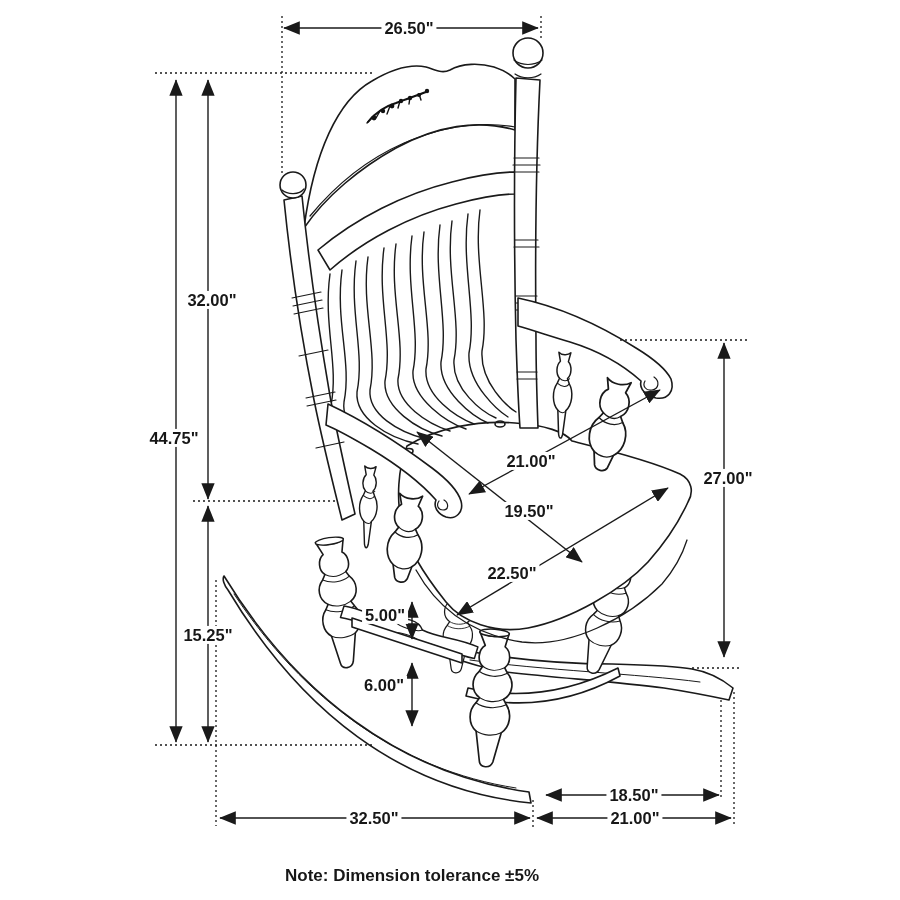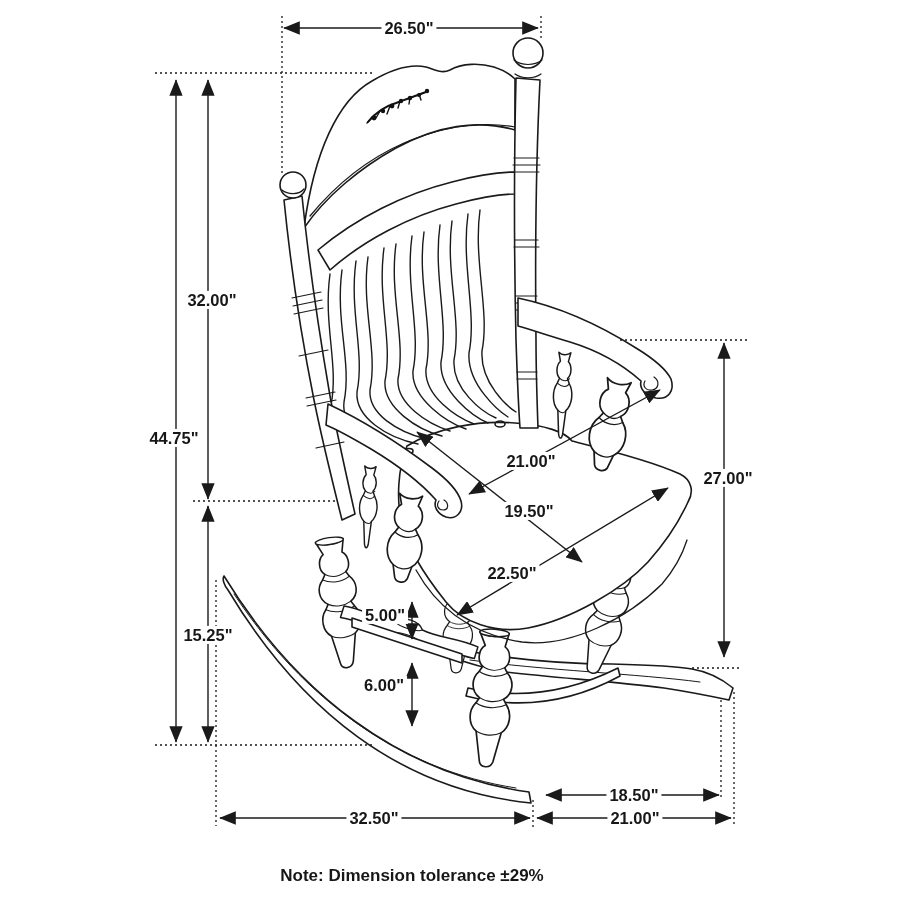--- a/index.html
+++ b/index.html
@@ -189,14 +189,14 @@
 <div class="lbl" style="left:728px;top:478px">27.00"</div>
 <div class="lbl" style="left:531px;top:461px">21.00"</div>
 <div class="lbl" style="left:529px;top:511px">19.50"</div>
 <div class="lbl" style="left:512px;top:573px">22.50"</div>
 <div class="lbl right-anchor" style="left:408px;top:615px">5.00"</div>
 <div class="lbl right-anchor" style="left:407px;top:685px">6.00"</div>
 <div class="lbl" style="left:374px;top:818px">32.50"</div>
 <div class="lbl" style="left:635px;top:818px">21.00"</div>
 <div class="lbl" style="left:634px;top:795px">18.50"</div>
 
-<div class="note" style="left:412px;top:876px">Note: Dimension tolerance ±29%</div>
+<div class="note" style="left:412px;top:876px">Note: Dimension tolerance ±5%</div>
 </div>
 
 </body></html>

